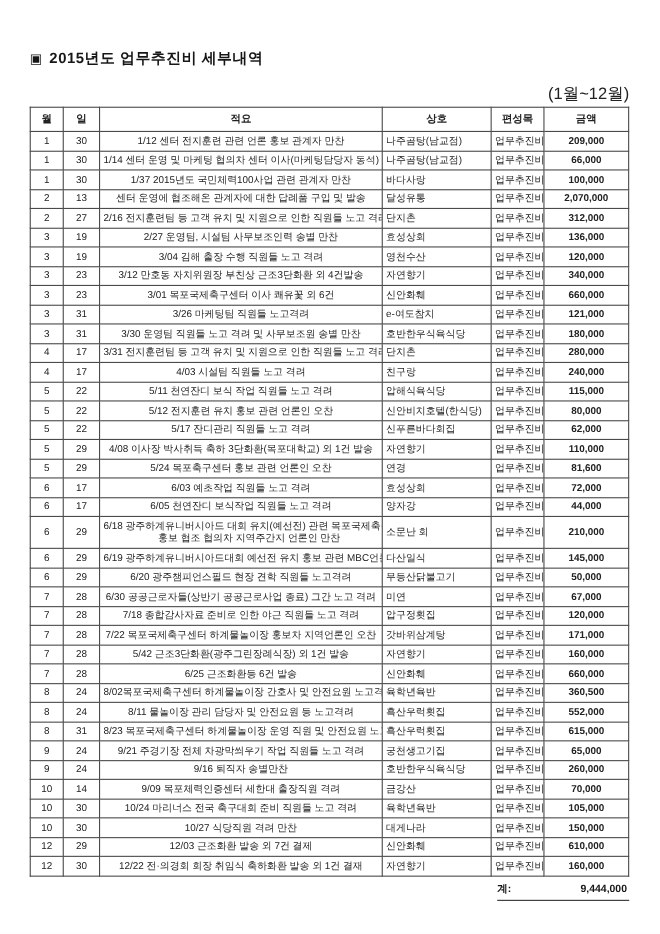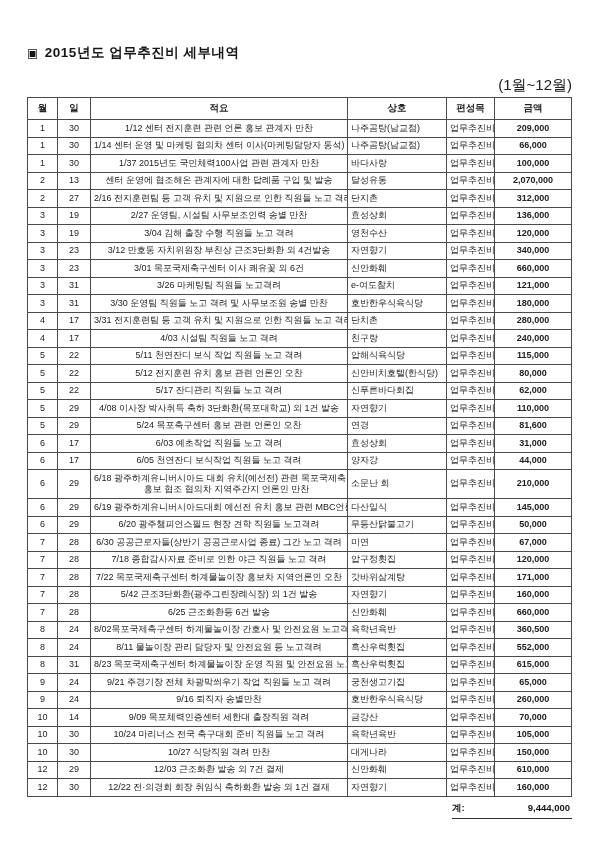--- a/index.html
+++ b/index.html
@@ -247,21 +247,21 @@
       <td class="c-vendor">연경</td>
       <td class="c-category">업무추진비</td>
       <td class="c-amount">81,600</td>
     </tr>
         <tr>
       <td class="c-month">6</td>
       <td class="c-day">17</td>
       <td class="c-desc">6/03 예초작업 직원들 노고 격려</td>
       <td class="c-vendor">효성상회</td>
       <td class="c-category">업무추진비</td>
-      <td class="c-amount">31,000</td>
+      <td class="c-amount">72,000</td>
     </tr>
         <tr>
       <td class="c-month">6</td>
       <td class="c-day">17</td>
       <td class="c-desc">6/05 천연잔디 보식작업 직원들 노고 격려</td>
       <td class="c-vendor">양자강</td>
       <td class="c-category">업무추진비</td>
       <td class="c-amount">44,000</td>
     </tr>
         <tr>

